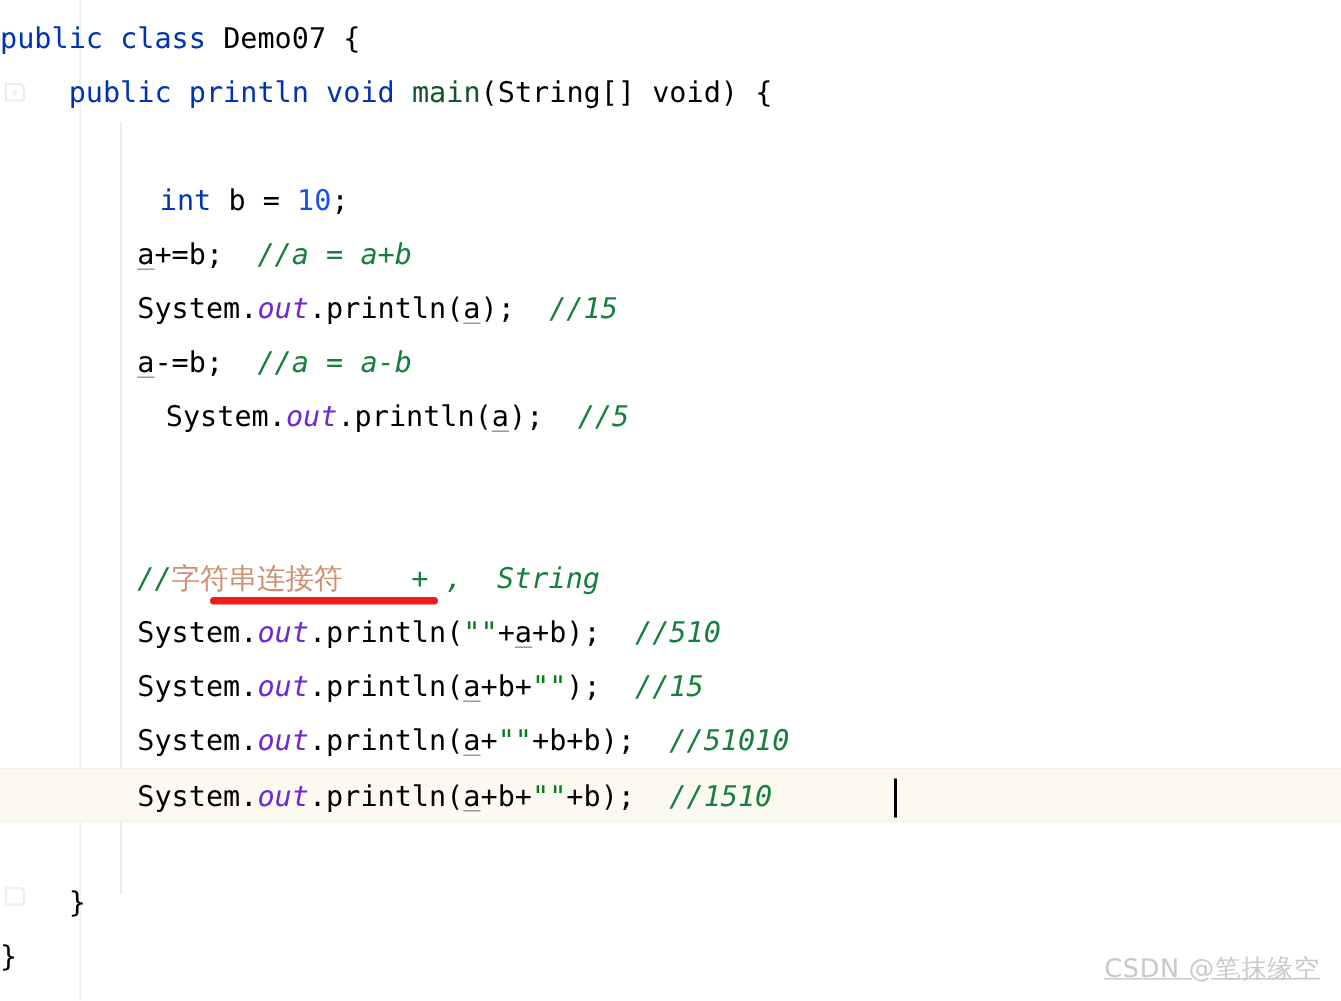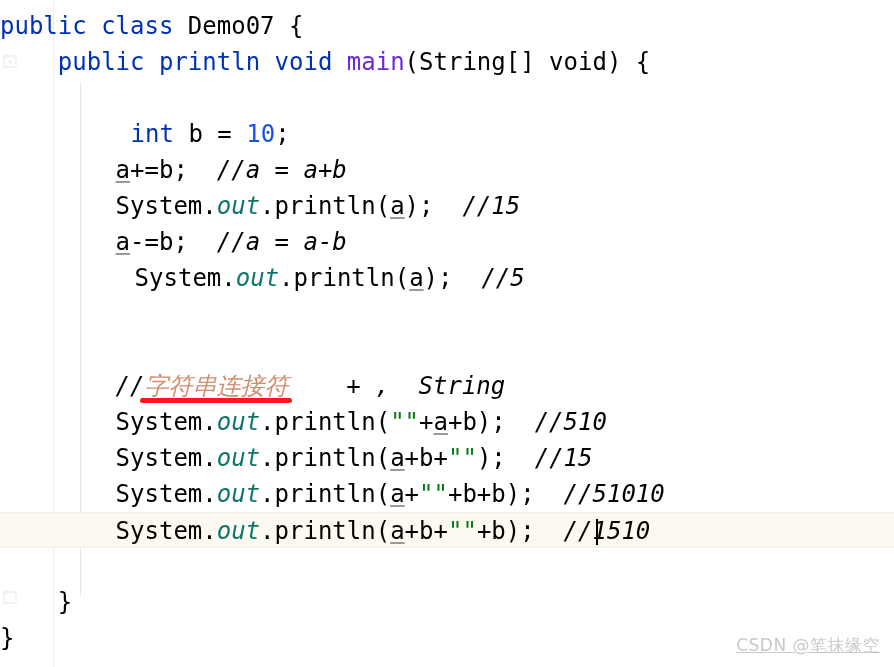--- a/index.html
+++ b/index.html
@@ -61,21 +61,21 @@
     height: 667px;
   }
 
   .line {
     position: absolute;
     left: 0;
     right: 0;
     height: 36px;
     line-height: 36px;
     white-space: pre;
-    font-size: 24px;
+    font-size: 19px;
     letter-spacing: 0px;
     color: #000000;
   }
   .line .txt {
     position: absolute;
     left: 0;
     top: 0;
   }
 
   
@@ -93,26 +93,26 @@
     top: 82px;
     width: 1px;
     height: 514px;
     background: #e6e6e6;
   }
 
   
   .kw   { color: #0033b3; }                 
   .type { color: #000000; }                 
   .ident{ color: #000000; }
-  .meth { color: #6d28d9; }                 
-  .field{ color: #0f766e; font-style: italic; }  
+  .meth { color: #14532d; }                 
+  .field{ color: #6d28d9; font-style: italic; }  
   .num  { color: #1750eb; }                 
   .str  { color: #067d17; }                 
-  .cmt  { color: #000000; font-style: italic; }  
-  .cmt-cn { color: #cf8e6d; font-style: italic; font-family: "DejaVu Sans", sans-serif; }
+  .cmt  { color: #15803d; font-style: italic; }  
+  .cmt-cn { color: #cf8e6d; font-family: "DejaVu Sans", sans-serif; }
   .punc { color: #000000; }
   .brace{ color: #000000; }
   .uline{ text-decoration: underline; text-decoration-color: #9a9a9a; text-underline-offset: 3px; }
 
   
   #red-underline {
     position: absolute;
     left: 140px;
     top: 398px;
     width: 152px;

